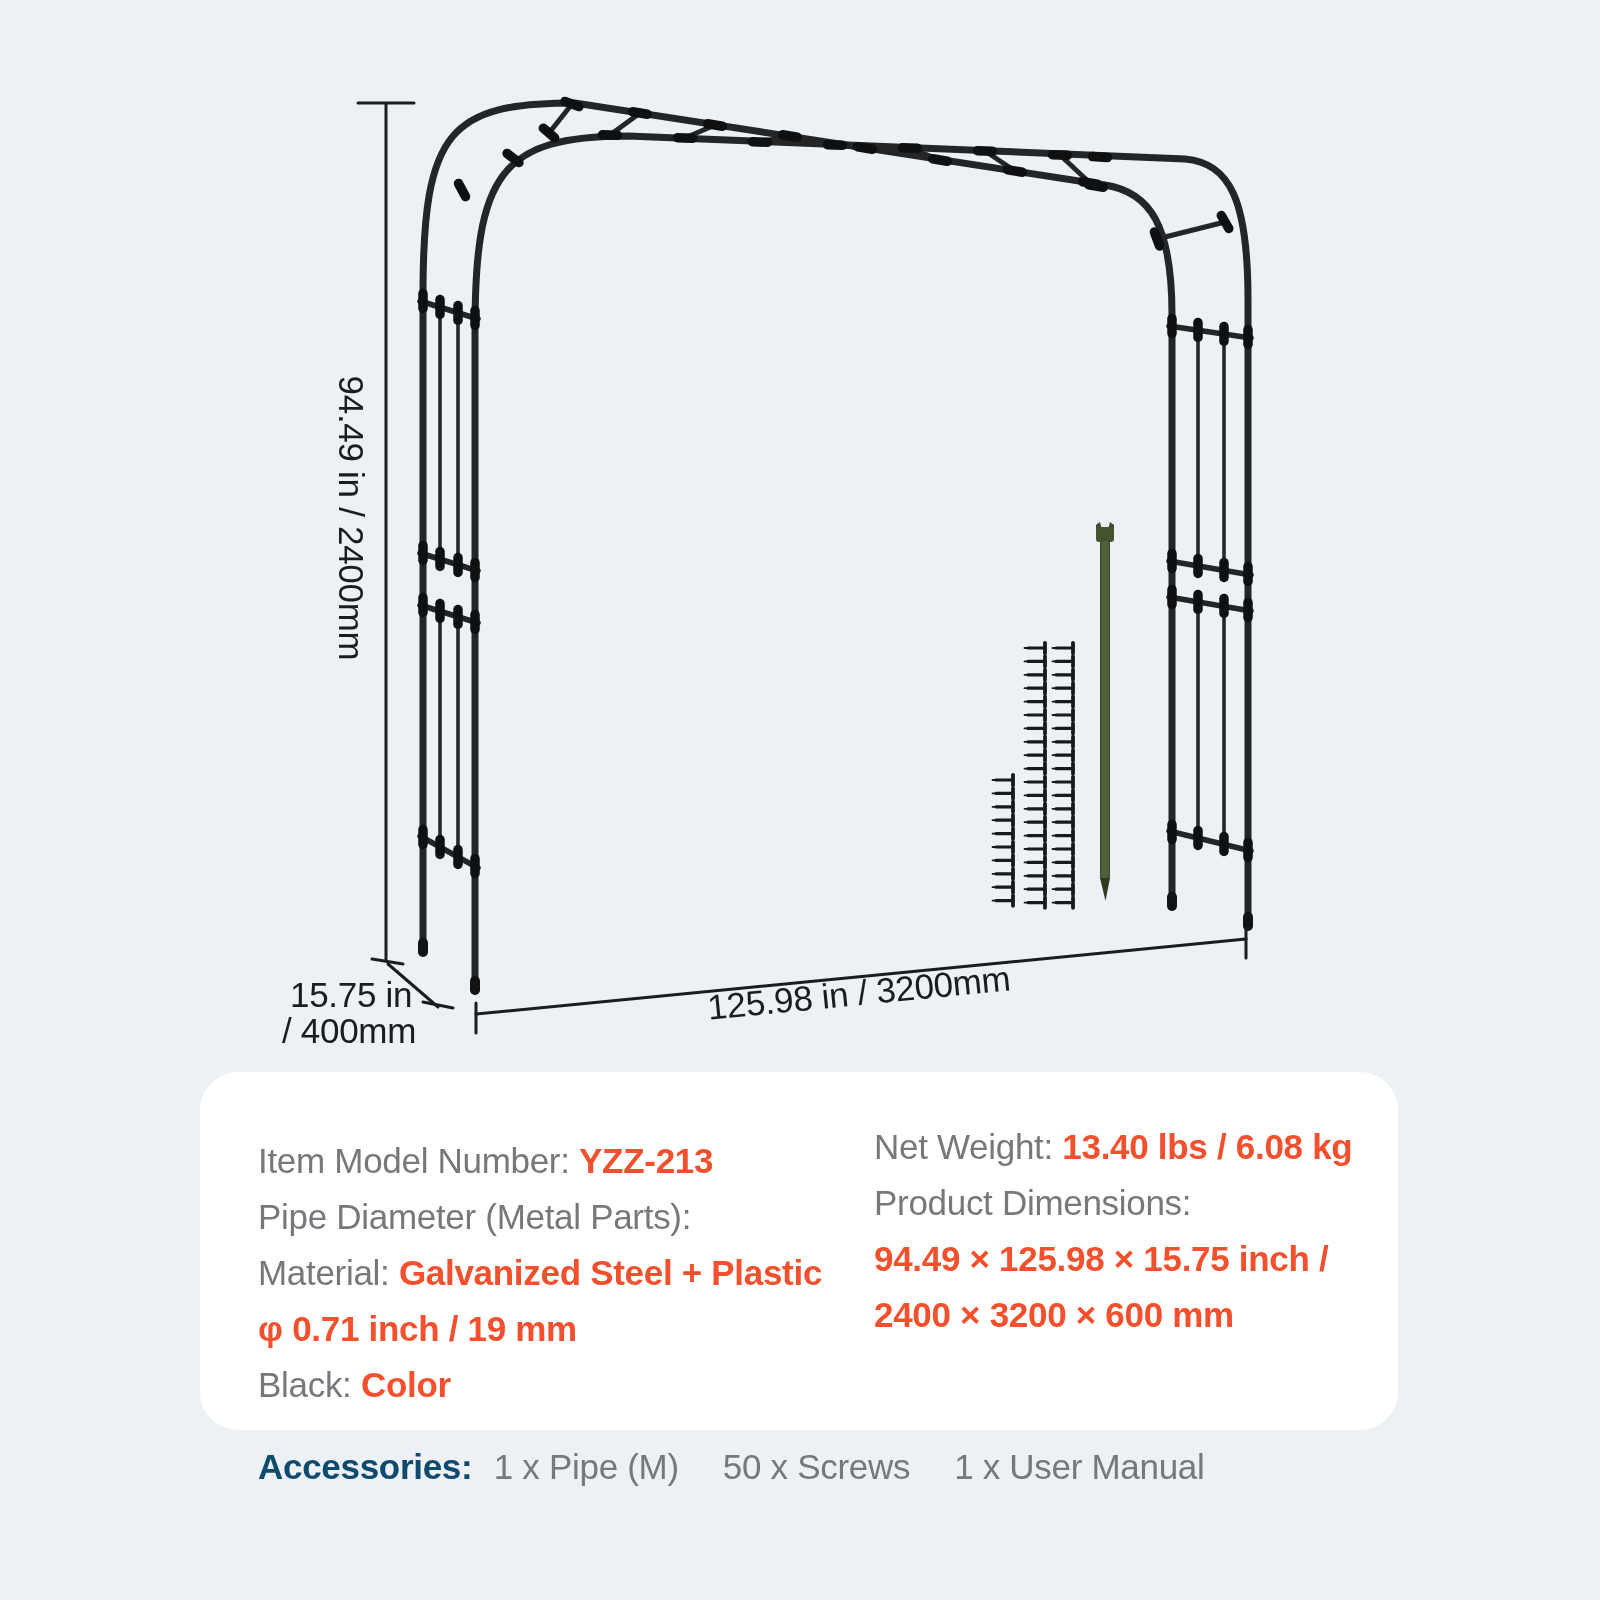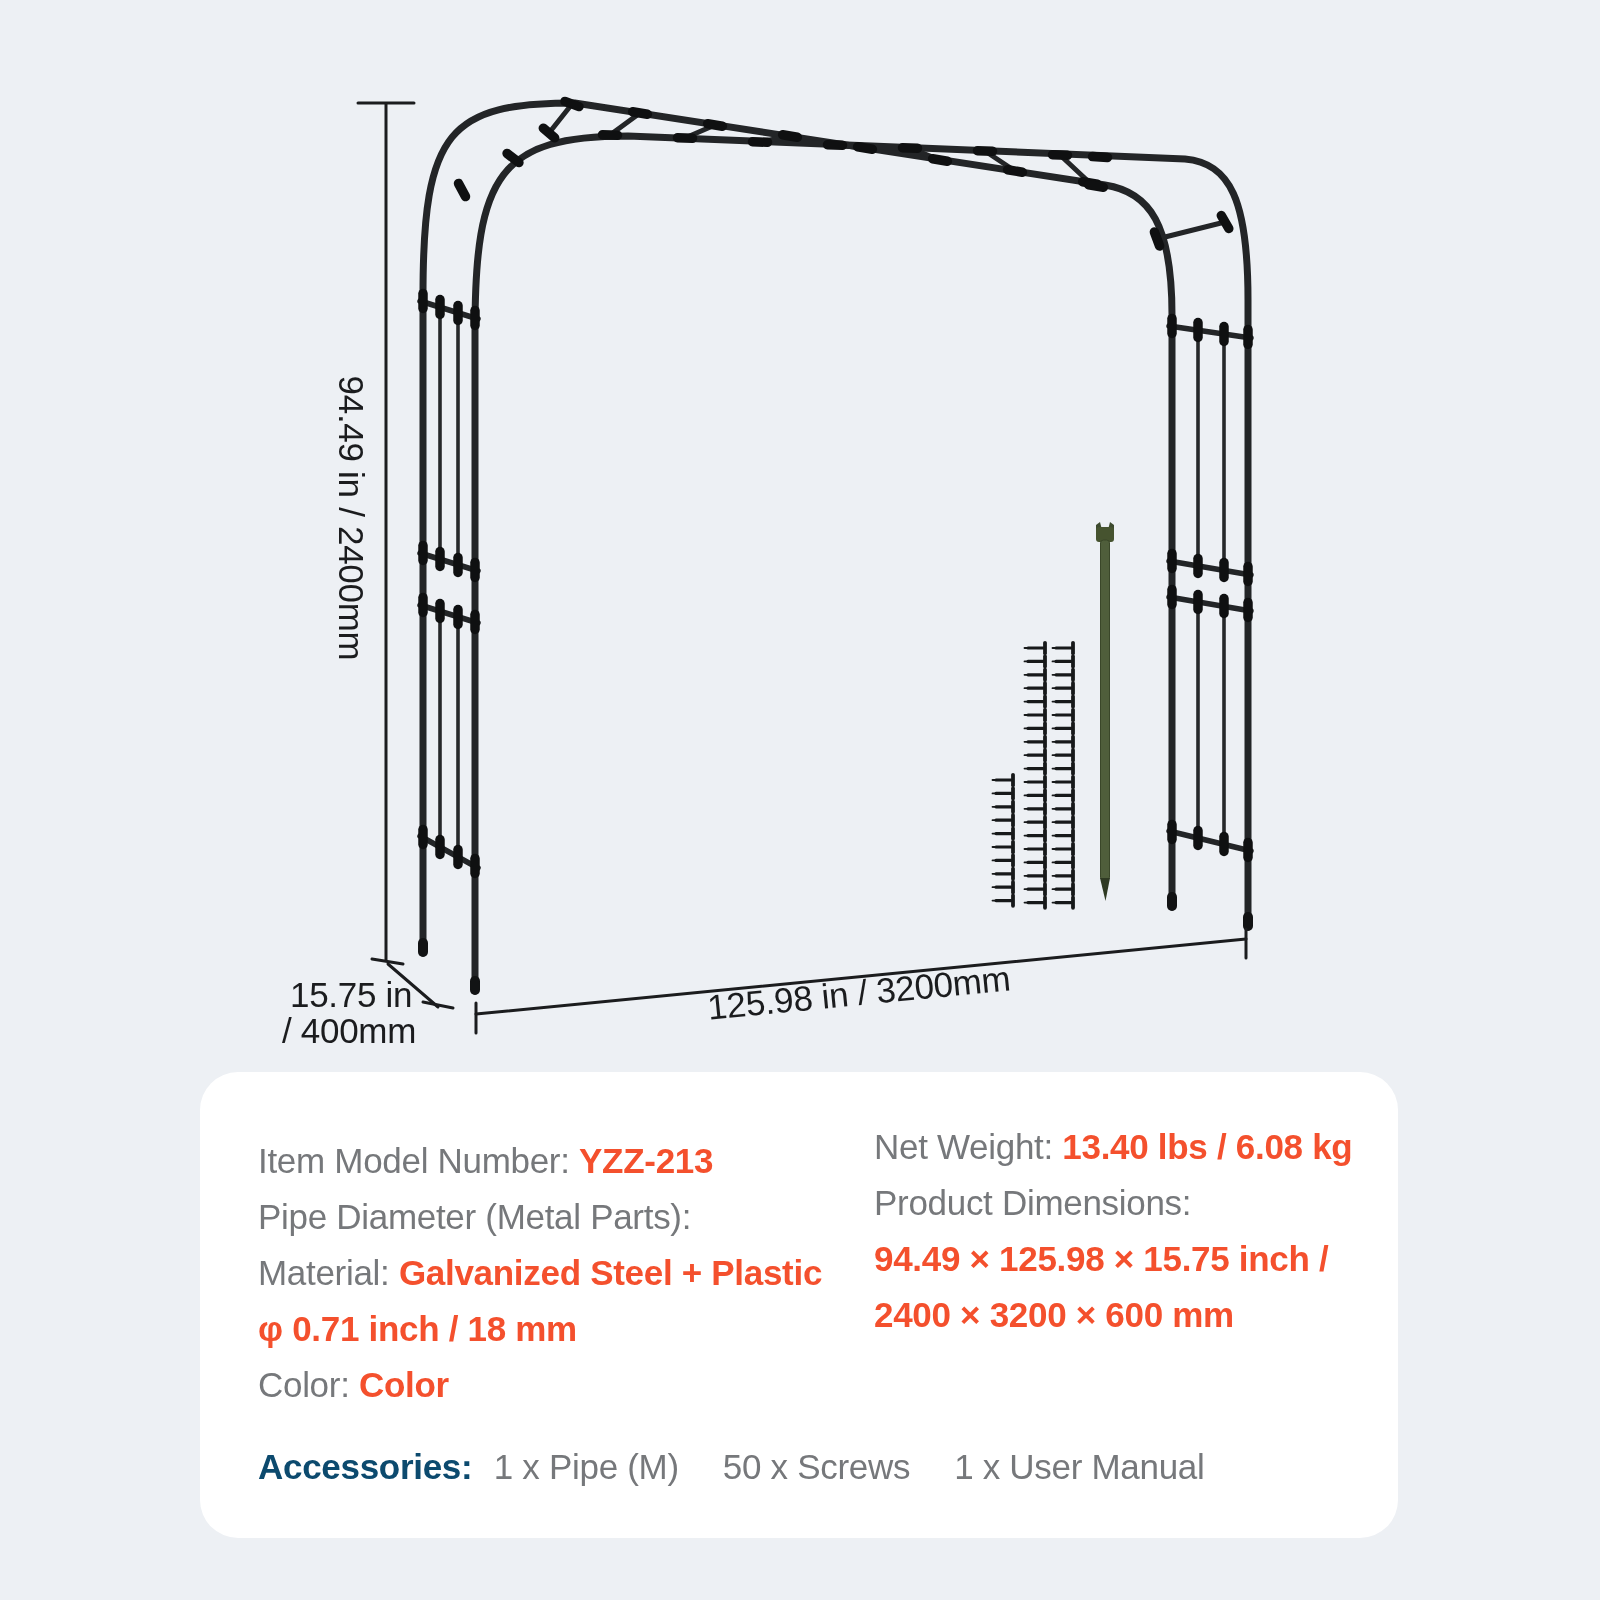--- a/index.html
+++ b/index.html
@@ -1,20 +1,20 @@
 <!DOCTYPE html>
 <html><head>
 <meta charset="utf-8">
 <style>
   html,body{margin:0;padding:0;}
   body{width:1600px;height:1600px;font-family:"Liberation Sans","DejaVu Sans",sans-serif;}
   .stage{position:relative;width:1600px;height:1600px;background:#EDF0F4;overflow:hidden;}
   .diagram-svg{position:absolute;left:0;top:0;}
   .dim-text{font-family:"Liberation Sans","DejaVu Sans",sans-serif;font-size:35px;fill:#1B1C1E;letter-spacing:-0.3px;}
-  .spec-card{position:absolute;left:200px;top:1072px;width:1198px;height:466px;background:#FFFFFF;border-radius:38px;}
+  .spec-card{position:absolute;left:200px;top:1072px;width:1198px;height:358px;background:#FFFFFF;border-radius:38px;}
   .col{position:absolute;font-size:35px;line-height:56px;letter-spacing:-0.3px;color:#76787B;white-space:nowrap;}
   .col .row{display:block;}
   .val{color:#F4502D;font-weight:bold;}
   .left-col{left:58px;top:61px;}
   .right-col{left:674px;top:47px;}
   .acc-row{left:58px;top:367px;}
   .acc-label{color:#0c4a6e;font-weight:bold;margin-right:12px;}
   .acc-item{margin-right:44px;}
   .tube{stroke:#232527;stroke-width:7;fill:none;stroke-linecap:round;}
   .rail{stroke:#232527;stroke-width:5.5;fill:none;stroke-linecap:round;}
@@ -418,22 +418,22 @@
       <line class="dimline" x1="1246" y1="929" x2="1246" y2="958"></line>
       <text class="dim-text" x="860" y="1005" text-anchor="middle" transform="rotate(-5.6 860 1005)">125.98 in / 3200mm</text>
     </g>
   </svg>
 
   <section class="spec-card">
     <div class="col left-col">
       <span class="row"><span>Item Model Number: </span><span class="val">YZZ-213</span></span>
       <span class="row"><span>Pipe Diameter (Metal Parts):</span></span>
       <span class="row"><span>Material: </span><span class="val">Galvanized Steel + Plastic</span></span>
-      <span class="row"><span class="val">φ 0.71 inch / 18 mm</span></span>
-      <span class="row"><span>Color: </span><span class="val">Color</span></span>
+      <span class="row"><span class="val">φ 0.71 inch / 19 mm</span></span>
+      <span class="row"><span>Black: </span><span class="val">Color</span></span>
     </div>
 
     <div class="col right-col">
       <span class="row"><span>Net Weight: </span><span class="val">13.40 lbs / 6.08 kg</span></span>
       <span class="row"><span>Product Dimensions:</span></span>
       <span class="row"><span class="val">94.49 × 125.98 × 15.75 inch /</span></span>
       <span class="row"><span class="val">2400 × 3200 × 600 mm</span></span>
     </div>
 
     <div class="col acc-row">

